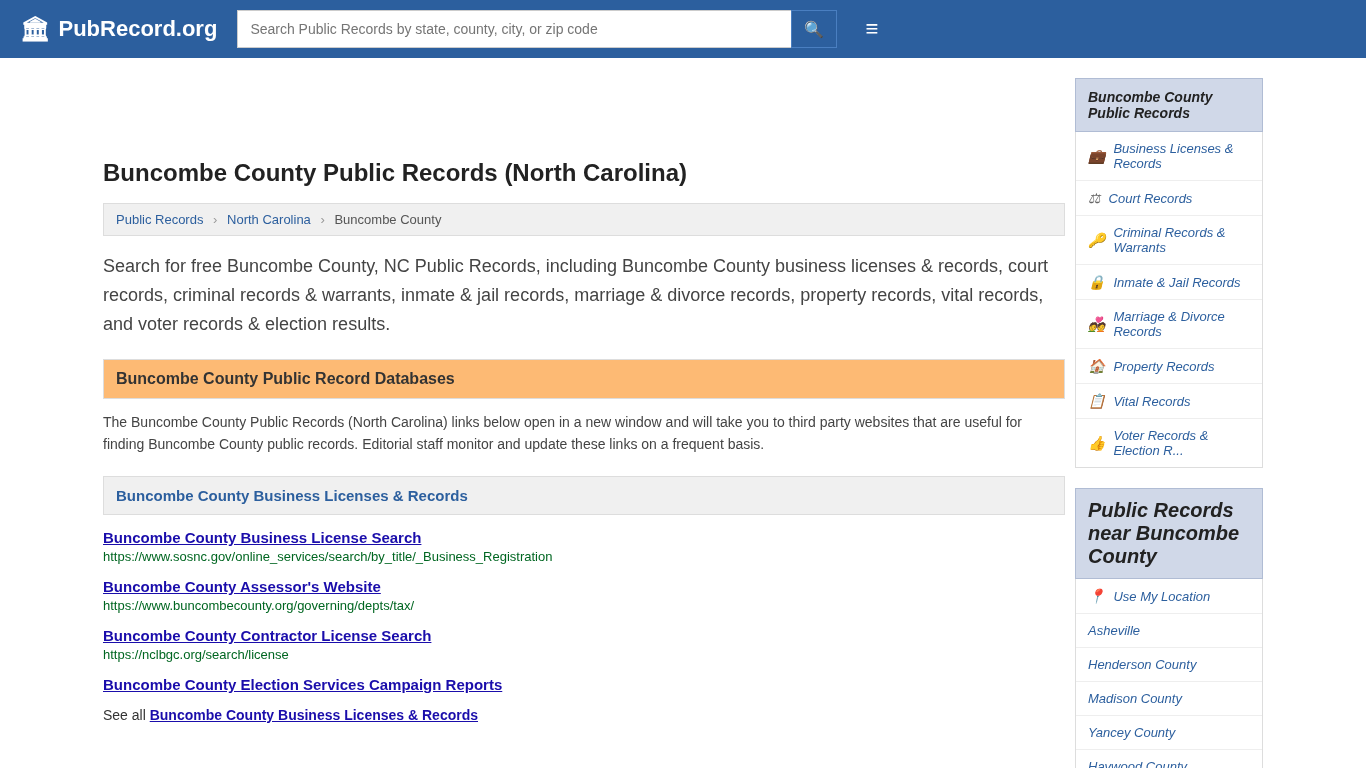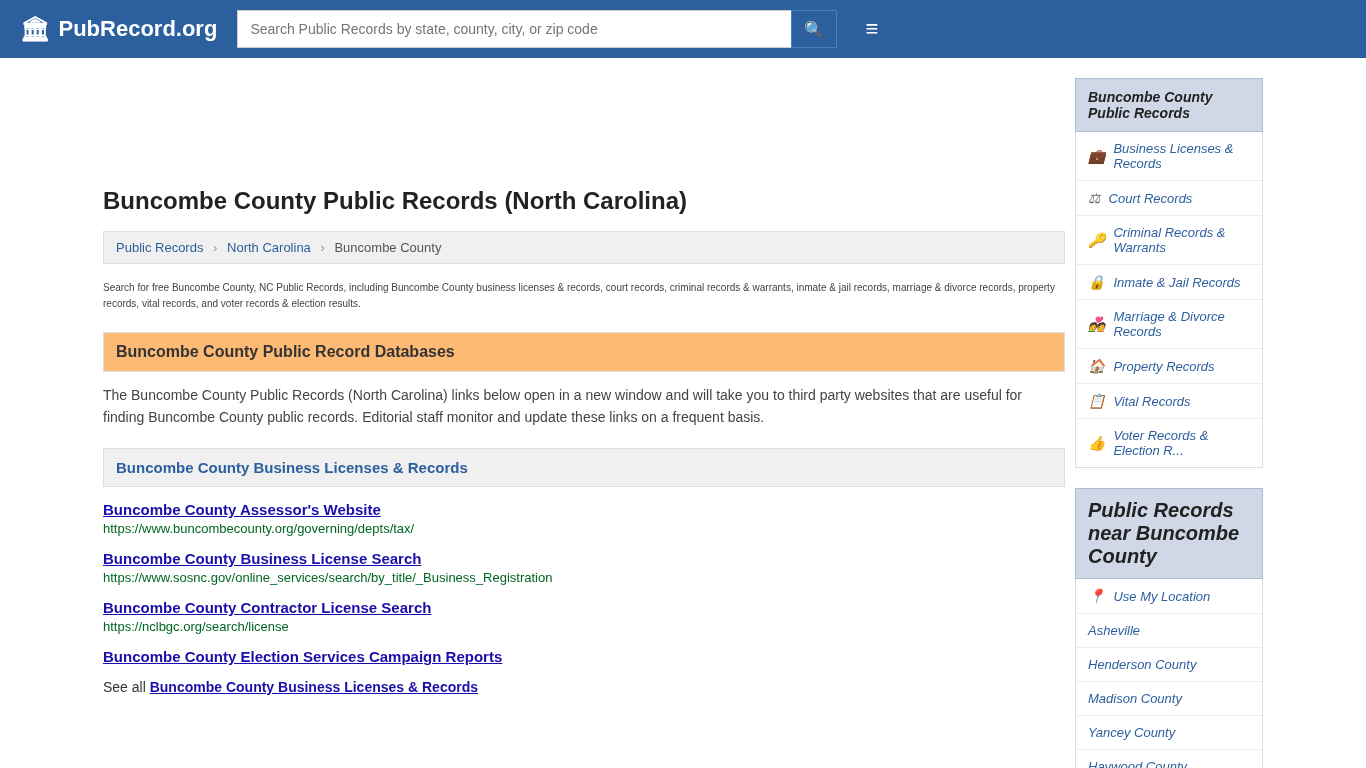--- a/index.html
+++ b/index.html
@@ -94,21 +94,21 @@
       margin-bottom: 16px;
       border: 1px solid #ddd;
     }
     .breadcrumb a {
       color: #2c5f9e;
       text-decoration: none;
     }
     .breadcrumb-sep { margin: 0 6px; color: #999; }
 
     .intro-text {
-      font-size: 10px;
+      font-size: 18px;
       line-height: 1.6;
       color: #444;
       margin-bottom: 20px;
     }
 
     .section-header {
       background: #fdba74;
       border: 1px solid #ddd;
       padding: 10px 12px;
       font-size: 16px;
@@ -261,27 +261,27 @@
 
     <p class="intro-text">Search for free Buncombe County, NC Public Records, including Buncombe County business licenses &amp; records, court records, criminal records &amp; warrants, inmate &amp; jail records, marriage &amp; divorce records, property records, vital records, and voter records &amp; election results.</p>
 
     <div class="section-header">Buncombe County Public Record Databases</div>
 
     <p class="section-desc">The Buncombe County Public Records (North Carolina) links below open in a new window and will take you to third party websites that are useful for finding Buncombe County public records. Editorial staff monitor and update these links on a frequent basis.</p>
 
     <div class="subsection-header">Buncombe County Business Licenses &amp; Records</div>
 
     <div class="record-entry">
+      <div class="entry-title">Buncombe County Business License Search</div>
+      <div class="entry-url">https://www.sosnc.gov/online_services/search/by_title/_Business_Registration</div>
+    </div>
+
+    <div class="record-entry">
       <div class="entry-title">Buncombe County Assessor's Website</div>
       <div class="entry-url">https://www.buncombecounty.org/governing/depts/tax/</div>
-    </div>
-
-    <div class="record-entry">
-      <div class="entry-title">Buncombe County Business License Search</div>
-      <div class="entry-url">https://www.sosnc.gov/online_services/search/by_title/_Business_Registration</div>
     </div>
 
 
     <div class="record-entry">
       <div class="entry-title">Buncombe County Contractor License Search</div>
       <div class="entry-url">https://nclbgc.org/search/license</div>
     </div>
 
     <div class="record-entry">
       <div class="entry-title">Buncombe County Election Services Campaign Reports</div>

